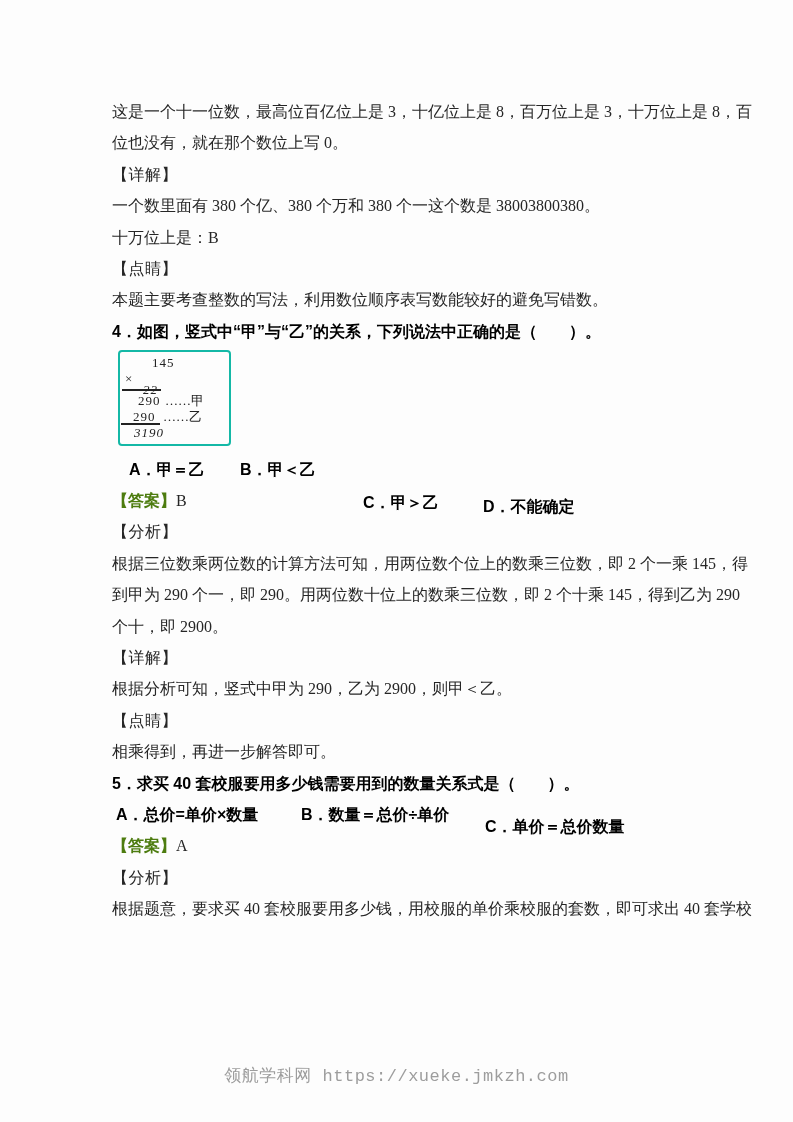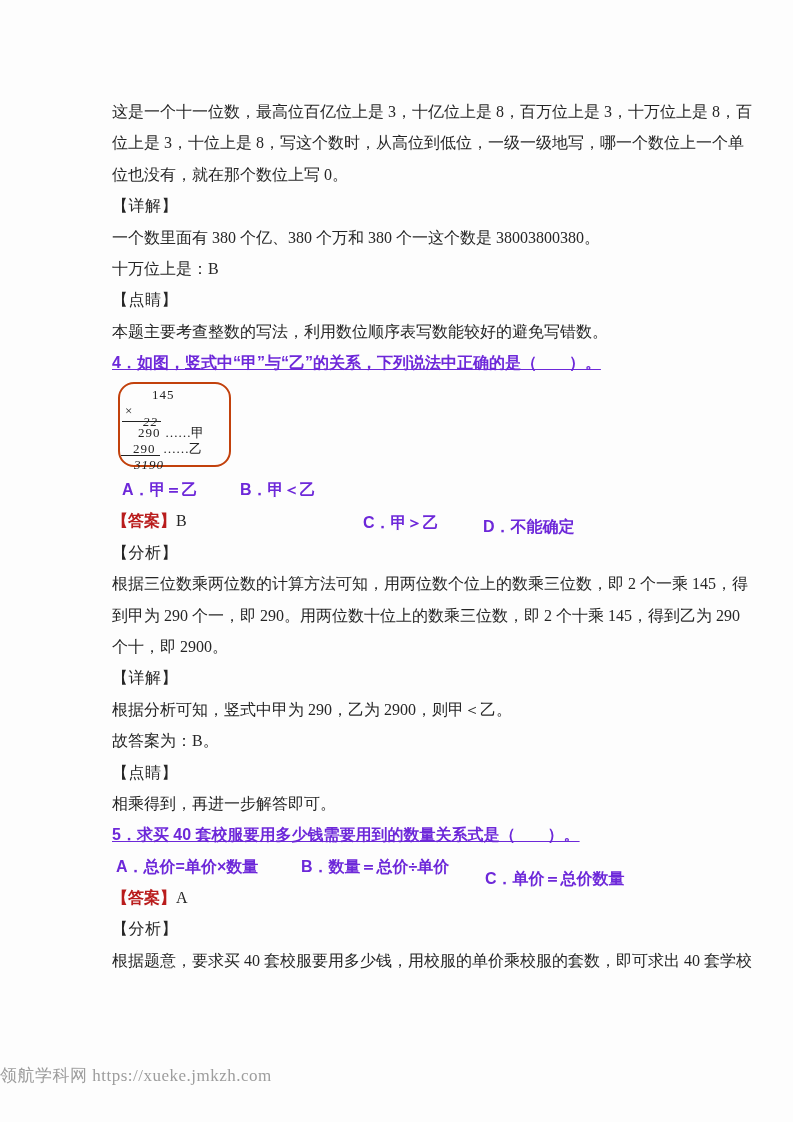--- a/index.html
+++ b/index.html
@@ -23,62 +23,61 @@
     font-size:16px;
     white-space:nowrap;
     text-align:left;
   }
   .hdr{ 
     letter-spacing:0.5px;
   }
   .q{ 
     font-family:"Liberation Sans","DejaVu Sans",sans-serif;
     font-weight:bold;
-    color:#6d28d9;
-    text-decoration:underline;
+    color:#000000;
   }
   .opts{position:relative;}
   .opts span{position:absolute;top:0;white-space:nowrap;}
   .ans-marker{
     font-family:"Liberation Sans","DejaVu Sans",sans-serif;
-    font-weight:bold;color:#b91c1c;
+    font-weight:bold;color:#4d7c0f;
   }
   .ans-val{font-family:"Liberation Serif","DejaVu Serif",serif;font-weight:normal;}
   
   .vbox{
     position:relative;
     margin:3px 0 7.5px 6px;
-    width:113px;height:85px;
-    border:2px solid #c2410c;
-    border-radius:16px;
+    width:113px;height:96px;
+    border:2px solid #14b8a6;
+    border-radius:4px;
     font-size:13px;
     line-height:14px;
     color:#222;
     box-sizing:border-box;
   }
   .vbox .it{position:absolute;letter-spacing:1px;white-space:nowrap;}
   .vbox .rule{position:absolute;height:1.5px;background:#222;}
   .vbox .lbl{letter-spacing:0;}
   .footer{
     position:absolute;
     left:0;right:0;top:1064px;
-    font-family:Liberation Serif, serif;
+    text-align:center;
+    font-family:Liberation Mono, monospace;
     font-size:17px;
     color:#9d9d9d;
     letter-spacing:0.5px;
   }
 </style>
 </head>
 <body>
 
 <div class="page">
   <div class="content">
 
     <div class="ln">这是一个十一位数，最高位百亿位上是 3，十亿位上是 8，百万位上是 3，十万位上是 8，百</div>
-    <div class="ln">位上是 3，十位上是 8，写这个数时，从高位到低位，一级一级地写，哪一个数位上一个单</div>
     <div class="ln">位也没有，就在那个数位上写 0。</div>
     <div class="ln hdr">【详解】</div>
     <div class="ln">一个数里面有 380 个亿、380 个万和 380 个一这个数是 38003800380。</div>
     <div class="ln">十万位上是：B</div>
     <div class="ln hdr">【点睛】</div>
     <div class="ln">本题主要考查整数的写法，利用数位顺序表写数能较好的避免写错数。</div>
 
     <div class="ln q">4．如图，竖式中“甲”与“乙”的关系，下列说法中正确的是（　　）。</div>
 
     <div class="vbox">
@@ -88,36 +87,35 @@
       <div class="rule" style="left:2px;top:37px;width:39px;"></div>
       <span class="it" style="left:18px;top:42px;">290</span>
       <span class="it lbl" style="left:45px;top:42px;">……甲</span>
       <span class="it" style="left:13px;top:58px;">290</span>
       <span class="it lbl" style="left:43px;top:58px;">……乙</span>
       <div class="rule" style="left:1px;top:71px;width:39px;"></div>
       <span class="it" style="left:14px;top:74px;font-style:italic;">3190</span>
     </div>
 
     <div class="ln q opts">
-      <span style="left:10px;">A．甲＝乙</span>
+      <span style="left:17px;">A．甲＝乙</span>
       <span style="left:128px;">B．甲＜乙</span>
       <span style="left:251px;margin-top:33px;">C．甲＞乙</span>
       <span style="left:371px;margin-top:37px;">D．不能确定</span>
     </div>
 
     <div class="ln">
       <span class="ans-marker">【答案】</span><span class="ans-val">B</span>
     </div>
     <div class="ln hdr">【分析】</div>
     <div class="ln">根据三位数乘两位数的计算方法可知，用两位数个位上的数乘三位数，即 2 个一乘 145，得</div>
     <div class="ln">到甲为 290 个一，即 290。用两位数十位上的数乘三位数，即 2 个十乘 145，得到乙为 290</div>
     <div class="ln">个十，即 2900。</div>
     <div class="ln hdr">【详解】</div>
     <div class="ln">根据分析可知，竖式中甲为 290，乙为 2900，则甲＜乙。</div>
-    <div class="ln">故答案为：B。</div>
     <div class="ln hdr">【点睛】</div>
     <div class="ln">相乘得到，再进一步解答即可。</div>
 
     <div class="ln q">5．求买 40 套校服要用多少钱需要用到的数量关系式是（　　）。</div>
     <div class="ln q opts">
       <span style="left:4px;">A．总价=单价×数量</span>
       <span style="left:189px;">B．数量＝总价÷单价</span>
       <span style="left:373px;margin-top:12px;">C．单价＝总价数量</span>
     </div>
     <div class="ln">

